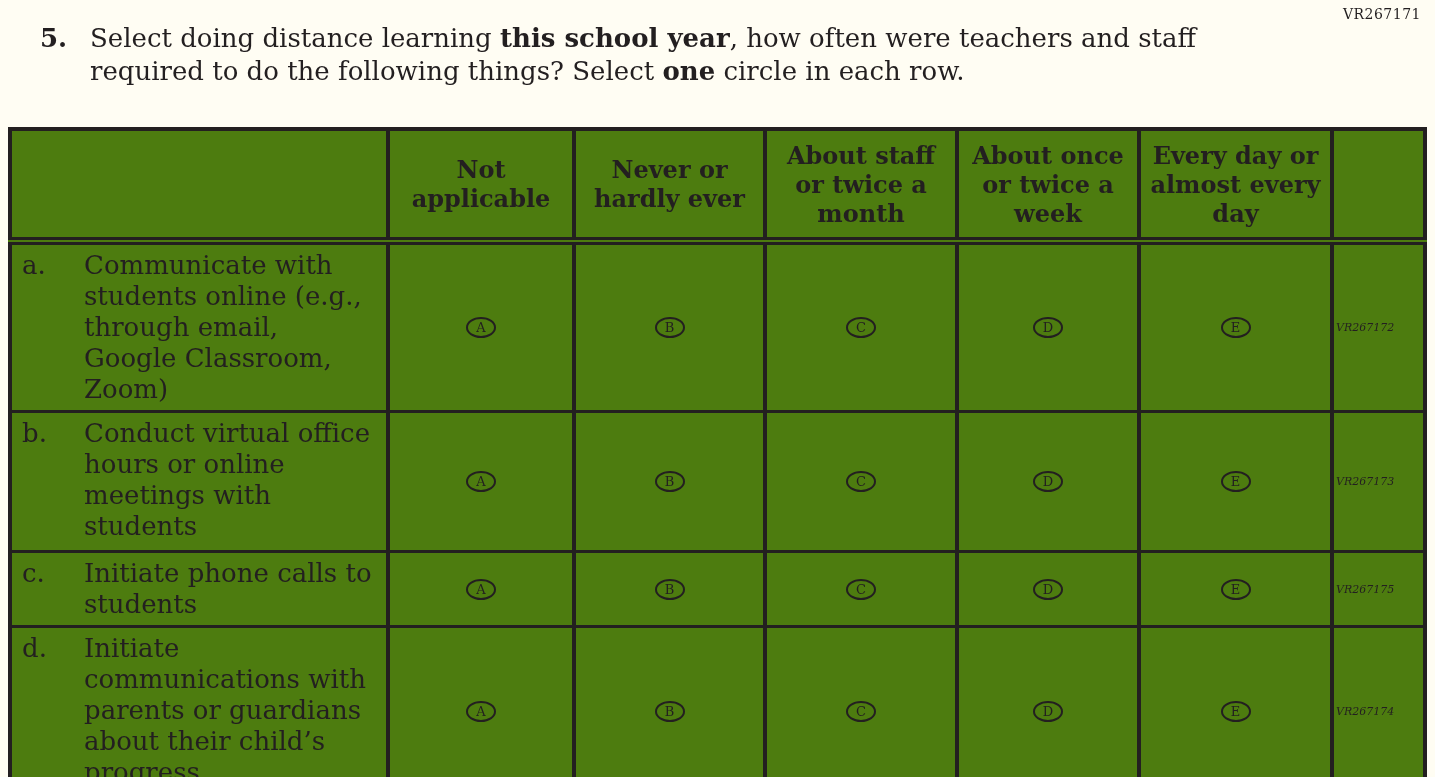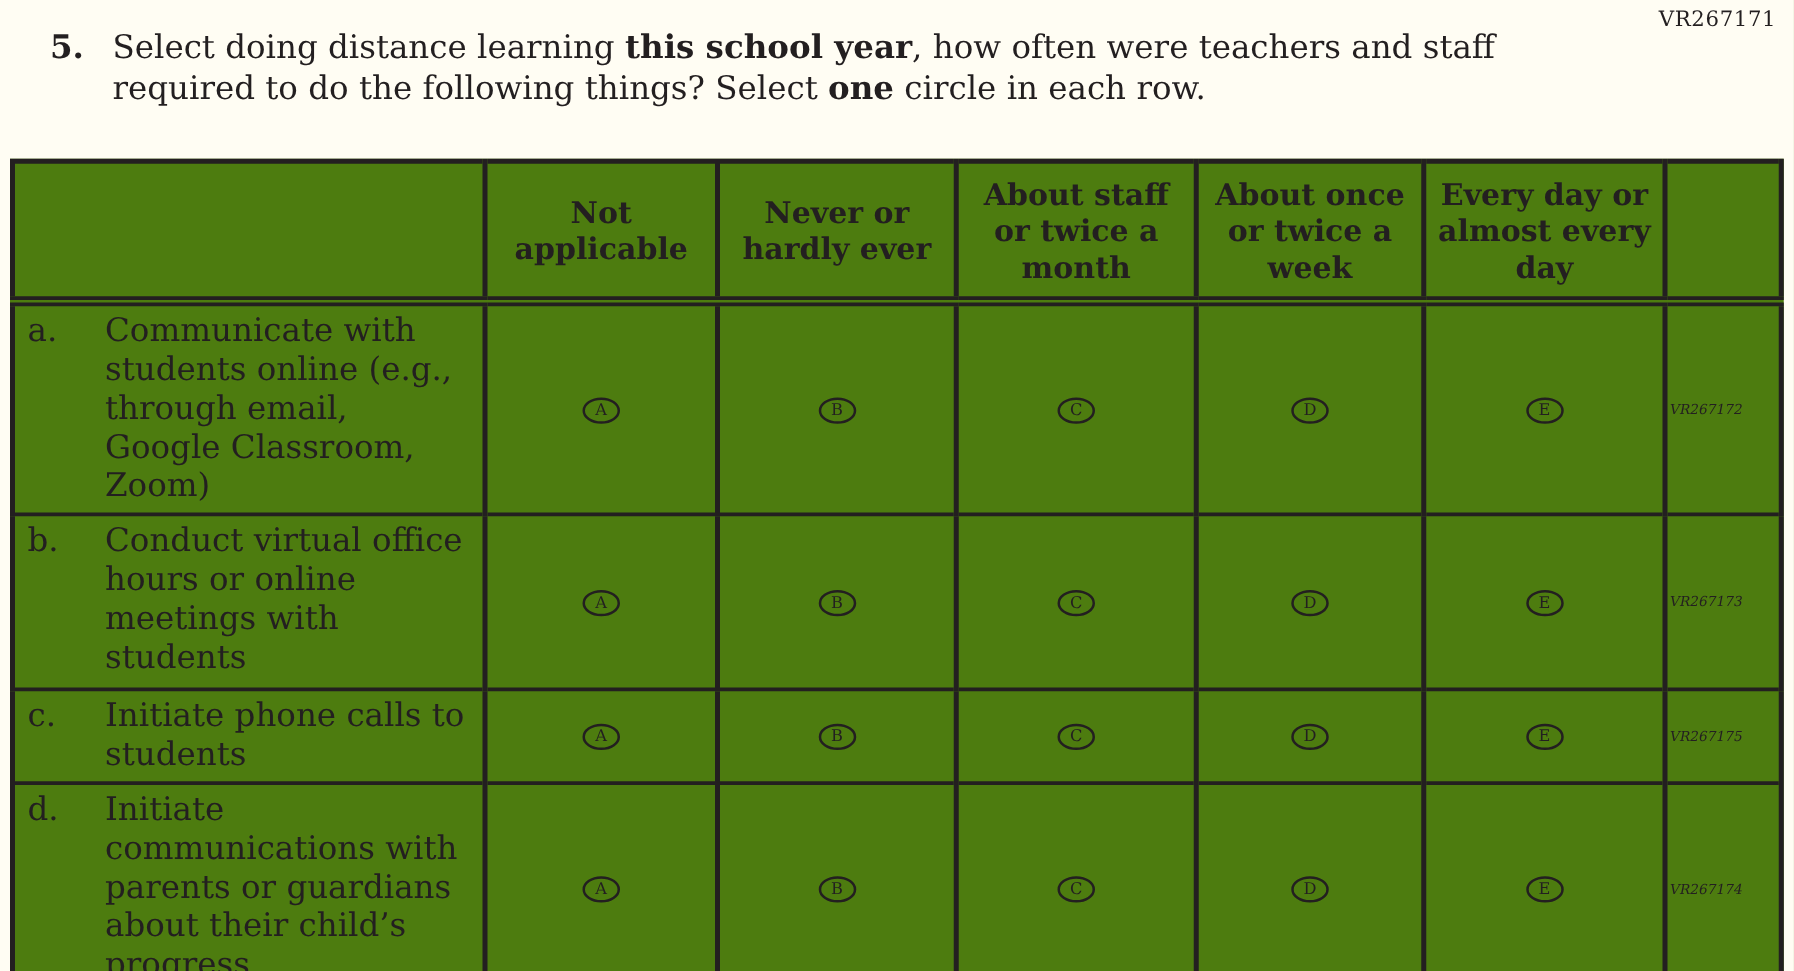--- a/index.html
+++ b/index.html
@@ -7,21 +7,21 @@
     width: 1435px; height: 777px;
     background: #fffdf3;
     font-family: "DejaVu Serif", "Liberation Serif", serif;
     color: #231f20;
     overflow: hidden;
     position: relative;
   }
   .top-code {
     position: absolute;
     top: 6px; right: 14px;
-    font-size: 17px;
+    font-size: 14px;
     letter-spacing: 0.5px;
   }
   .question {
     position: absolute;
     top: 22px; left: 0;
     width: 1260px;
     padding-left: 90px;
     font-size: 26px;
     line-height: 33px;
   }

